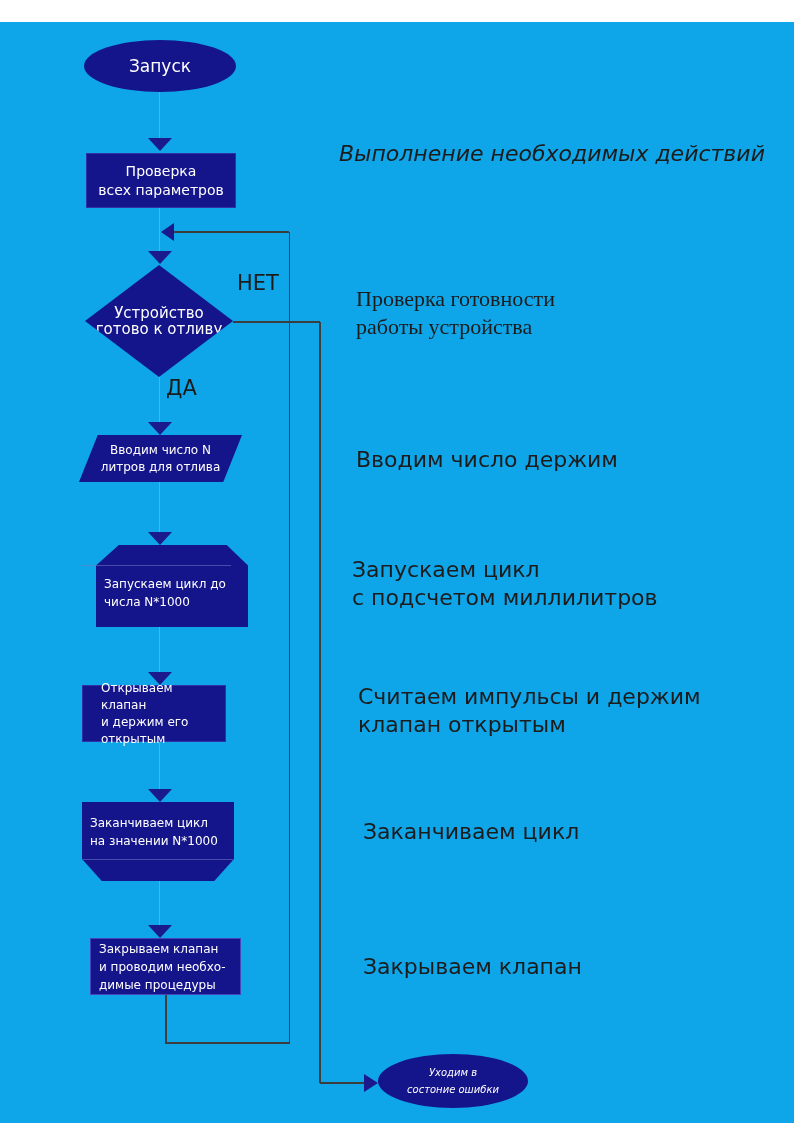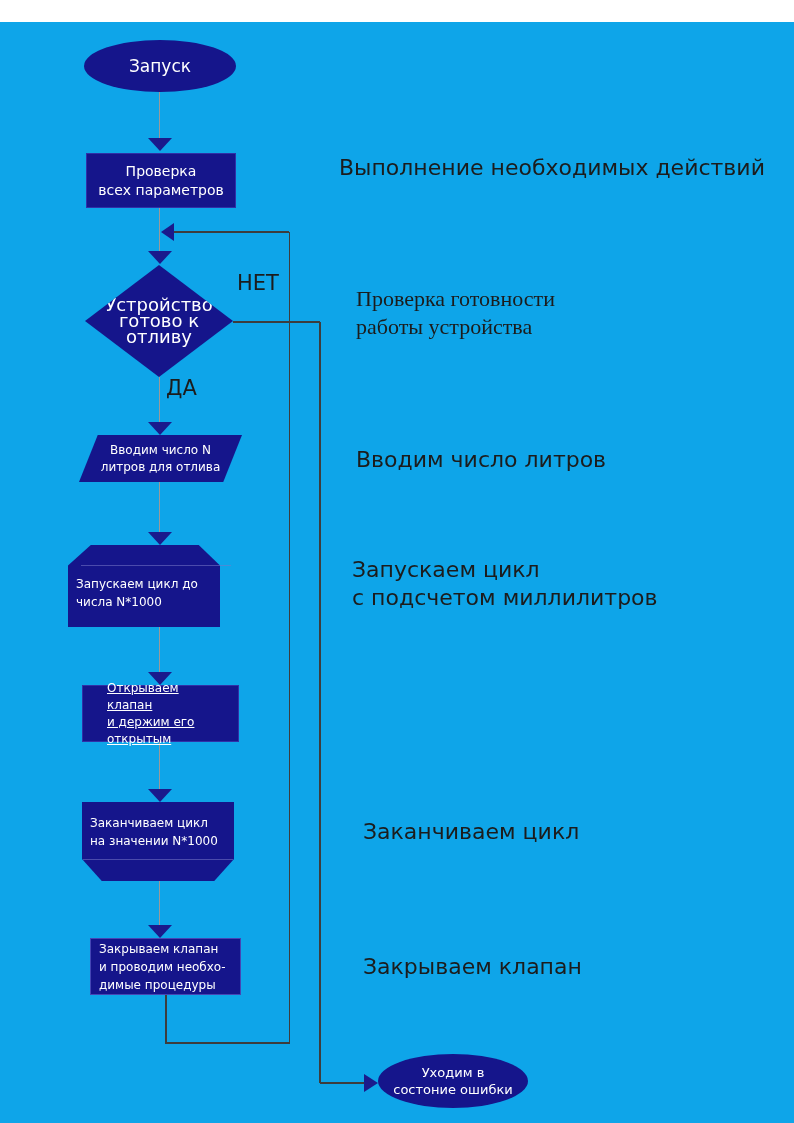--- a/index.html
+++ b/index.html
@@ -63,51 +63,53 @@
   <div class="arrow arrow-down" style="left:148px;top:510px;width:24px;height:13px;"></div>
   <div class="arrow arrow-down" style="left:148px;top:650px;width:24px;height:13px;"></div>
   <div class="arrow arrow-down" style="left:148px;top:767px;width:24px;height:13px;"></div>
   <div class="arrow arrow-down" style="left:148px;top:903px;width:24px;height:13px;"></div>
 
   <div class="node ellipse" style="left:84px;top:18px;width:152px;height:52px;font-size:17px;">Запуск</div>
 
   <div class="node" style="left:86px;top:131px;width:150px;height:55px;font-size:14px;line-height:19px;border:1px solid #3030a8;">Проверка
 всех параметров</div>
 
-  <div class="node" style="left:85px;top:243px;width:148px;height:112px;font-size:18px;line-height:16px;clip-path:polygon(50% 0,100% 50%,50% 100%,0 50%);">Устройство
+  <div class="node" style="left:85px;top:243px;width:148px;height:112px;font-size:15px;line-height:16px;clip-path:polygon(50% 0,100% 50%,50% 100%,0 50%);">Устройство
 готово к отливу</div>
 
   <div class="node" style="left:79px;top:413px;width:163px;height:47px;clip-path:polygon(11.5% 0,100% 0,88.5% 100%,0 100%);">Вводим число N
 литров для отлива</div>
 
-  <div class="node node-left" style="left:68px;top:523px;width:152px;height:82px;padding:30px 8px 10px 8px;line-height:18px;clip-path:polygon(0 25%,15% 0,86% 0,100% 25%,100% 100%,0 100%);align-items:flex-start;">Запускаем цикл до
+  <div class="node node-left" style="left:96px;top:523px;width:152px;height:82px;padding:30px 8px 10px 8px;line-height:18px;clip-path:polygon(0 25%,15% 0,86% 0,100% 25%,100% 100%,0 100%);align-items:flex-start;">Запускаем цикл до
 числа N*1000</div>
 
-  <div class="node node-left" style="left:82px;top:663px;width:157px;height:57px;padding:4px 24px;border:1px solid #3030a8;text-decoration:underline;">Открываем клапан
+  <div class="node node-left" style="left:82px;top:663px;width:144px;height:57px;padding:4px 18px;border:1px solid #3030a8;">Открываем клапан
 и держим его
 открытым</div>
 
   <div class="node node-left" style="left:82px;top:780px;width:152px;height:79px;padding:12px 8px 24px 8px;line-height:18px;clip-path:polygon(0 0,100% 0,100% 72%,87% 100%,13% 100%,0 72%);align-items:flex-start;">Заканчиваем цикл
 на значении N*1000</div>
 
   <div class="node node-left" style="left:90px;top:916px;width:151px;height:57px;padding:2px 8px;line-height:18px;border:1px solid #4545b5;">Закрываем клапан
 и проводим необхо-
 димые процедуры</div>
 
-  <div class="node ellipse" style="left:378px;top:1032px;width:150px;height:54px;font-size:13px;line-height:17px;">Уходим в
+  <div class="node ellipse" style="left:378px;top:1032px;width:150px;height:54px;font-size:10px;line-height:17px;font-style:italic;">Уходим в
 состоние ошибки</div>
 
   <div class="seam" style="left:81px;top:543px;width:150px;"></div>
   <div class="seam" style="left:83px;top:837px;width:150px;"></div>
 
   <div class="edge-label" style="left:237px;top:249px;">НЕТ</div>
   <div class="edge-label" style="left:166px;top:354px;">ДА</div>
 
-  <div class="ann" style="left:339px;top:132px;">Выполнение необходимых действий</div>
+  <div class="ann" style="left:339px;top:118px;font-style:italic;">Выполнение необходимых действий</div>
   <div class="ann" style="left:356px;top:263px;font-family:Liberation Serif, serif;">Проверка готовности
 работы устройства</div>
-  <div class="ann" style="left:356px;top:424px;">Вводим число литров</div>
+  <div class="ann" style="left:356px;top:424px;">Вводим число держим</div>
   <div class="ann" style="left:352px;top:534px;">Запускаем цикл
 с подсчетом миллилитров</div>
+  <div class="ann" style="left:358px;top:661px;">Считаем импульсы и держим
+клапан открытым</div>
   <div class="ann" style="left:363px;top:796px;">Заканчиваем цикл</div>
   <div class="ann" style="left:363px;top:931px;">Закрываем клапан</div>
 
 </div>
 
 </body></html>

